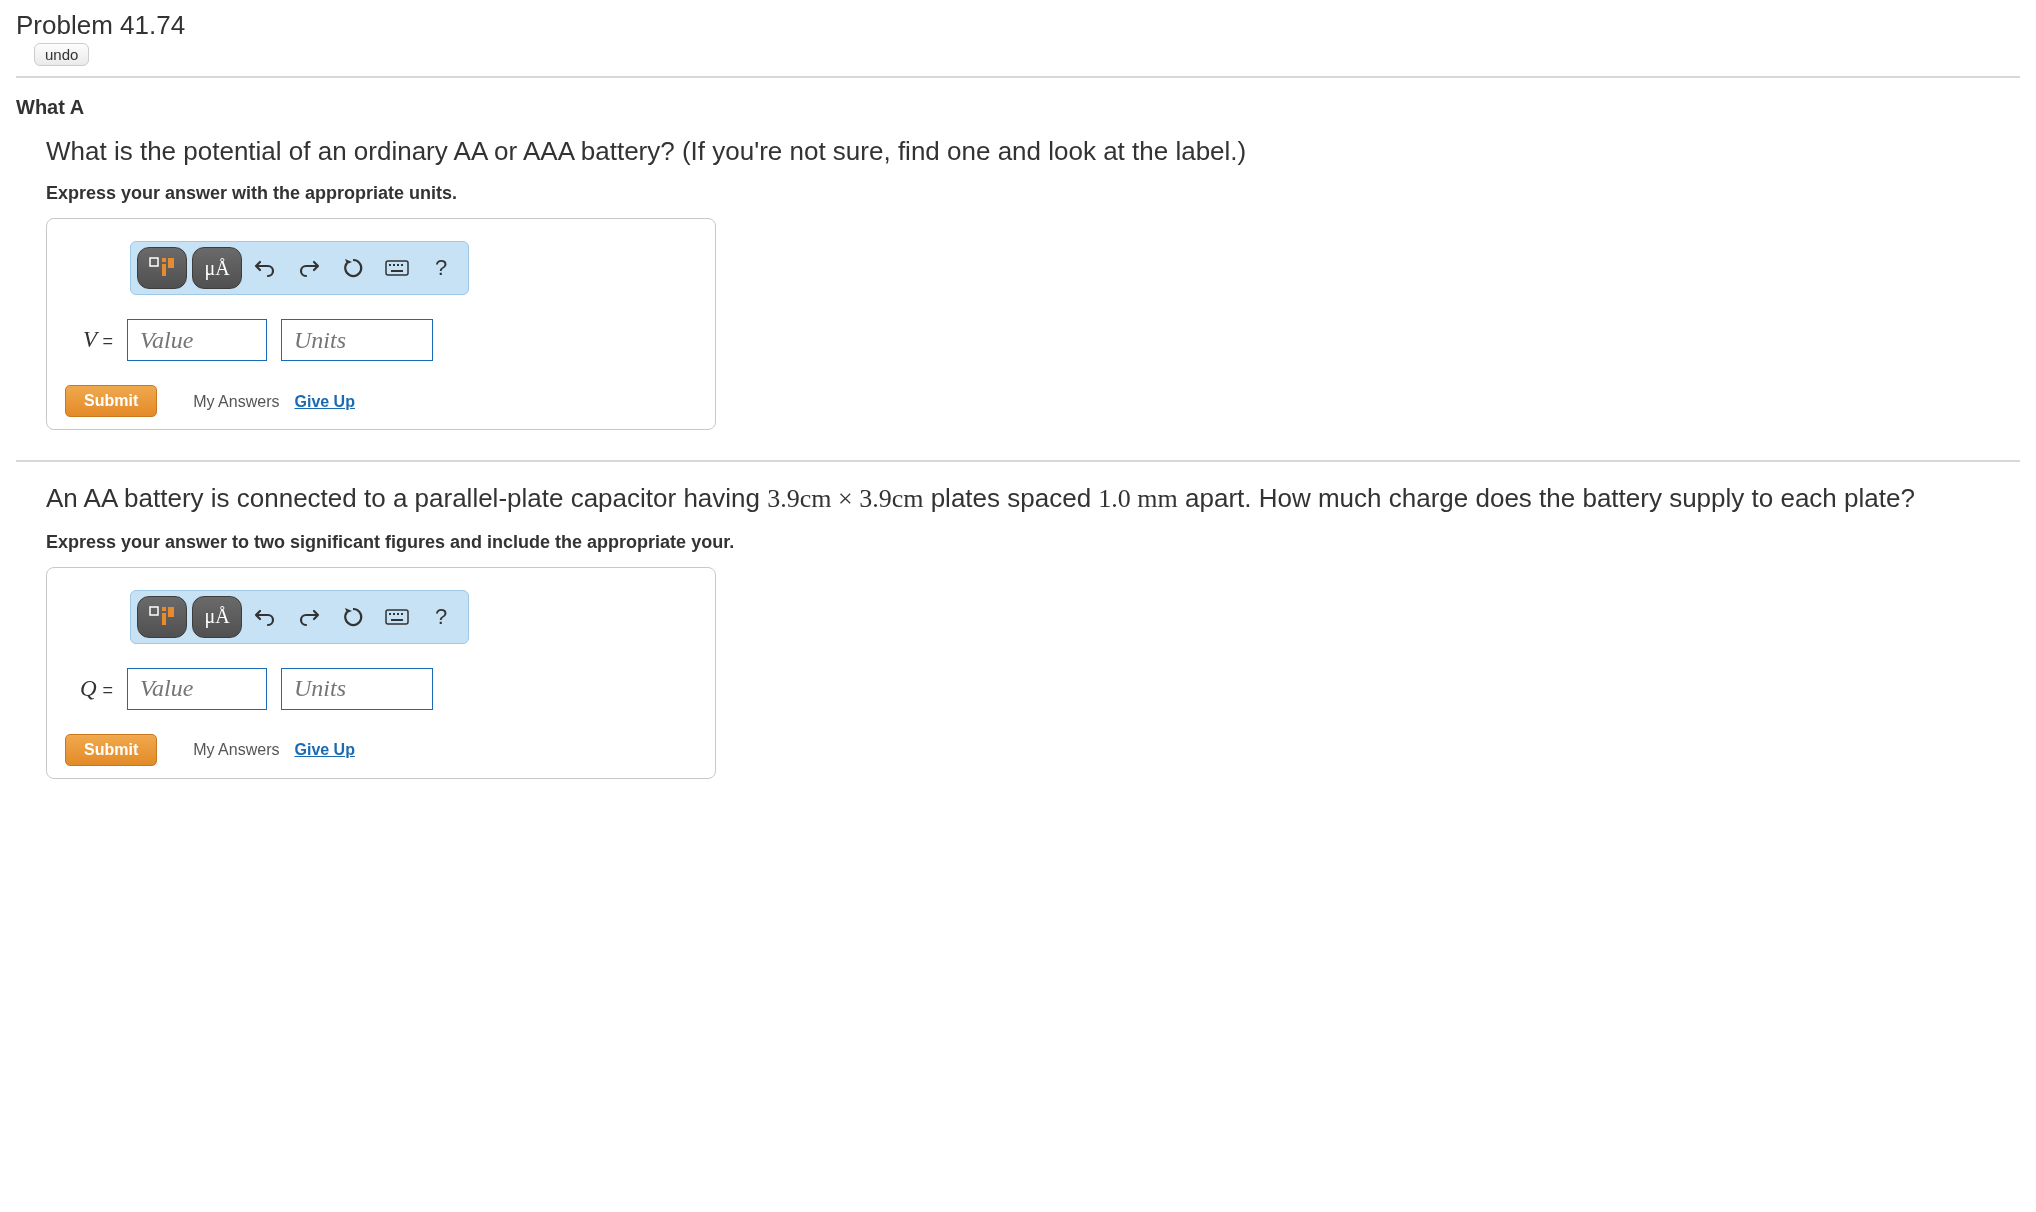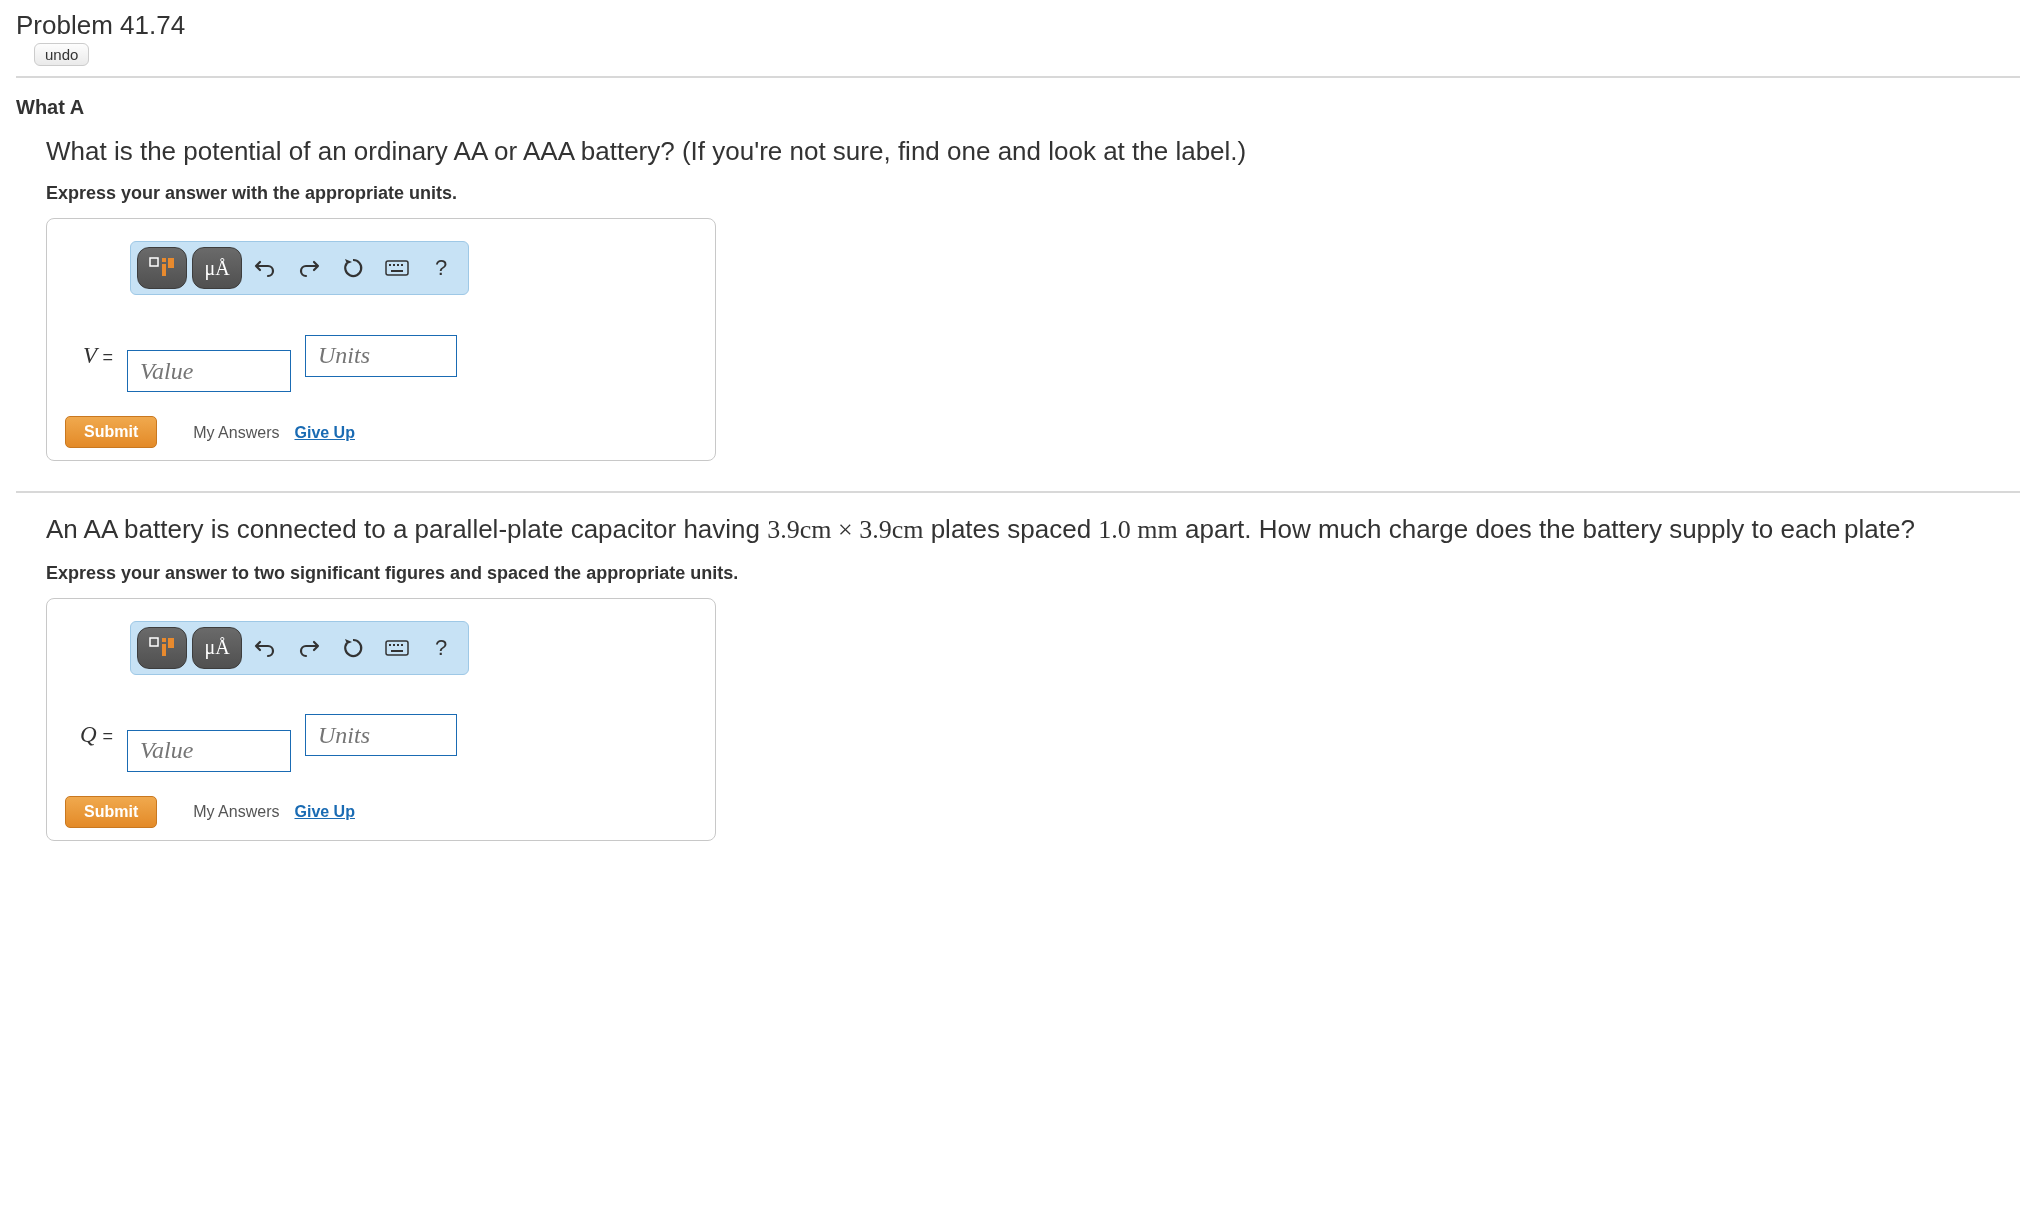--- a/index.html
+++ b/index.html
@@ -105,21 +105,21 @@
     border: 1px solid #1a6bb3;
     height: 42px;
     font-family: 'Times New Roman', serif;
     font-style: italic;
     font-size: 24px;
     color: #9aa4ad;
     padding: 0 12px;
     outline: none;
     background: #fff;
   }
-  .field.value { width: 164px; margin-top: 31px; }
+  .field.value { width: 140px; }
   .field.units { width: 152px; color:#888; }
   .action-row {
     display: flex;
     align-items: center;
     gap: 36px;
     margin-top: 6px;
   }
   .submit-btn {
     background: linear-gradient(#f0a94e,#e38a28);
     border: 1px solid #c97820;
@@ -225,21 +225,21 @@
 </div>
 
 <hr class="hr">
 
 
 <div class="part-block">
   <div class="indent">
     <div class="question">
       <span>An AA battery is connected to a parallel-plate capacitor having </span><span class="math">3.9cm</span><span class="math"> × </span><span class="math">3.9cm</span><span> plates spaced </span><span class="math">1.0</span><span class="math"> mm</span><span> apart. How much charge does the battery supply to each plate?</span>
     </div>
-    <div class="instruction">Express your answer to two significant figures and spaced the appropriate units.</div>
+    <div class="instruction">Express your answer to two significant figures and include the appropriate your.</div>
 
     <div class="answer-box">
       <div class="toolbar-wrap">
         <div class="toolbar">
           <div class="tool-btn dark">
             <svg width="28" height="24" viewBox="0 0 28 24">
                 <rect x="2" y="2" width="8" height="8" fill="none" stroke="#fff" stroke-width="1.5"></rect>
                 <rect x="14" y="2" width="4" height="4" fill="#e88a2e"></rect>
                 <rect x="14" y="8" width="4" height="12" fill="#e88a2e"></rect>
                 <rect x="20" y="2" width="6" height="10" fill="#e88a2e"></rect>

